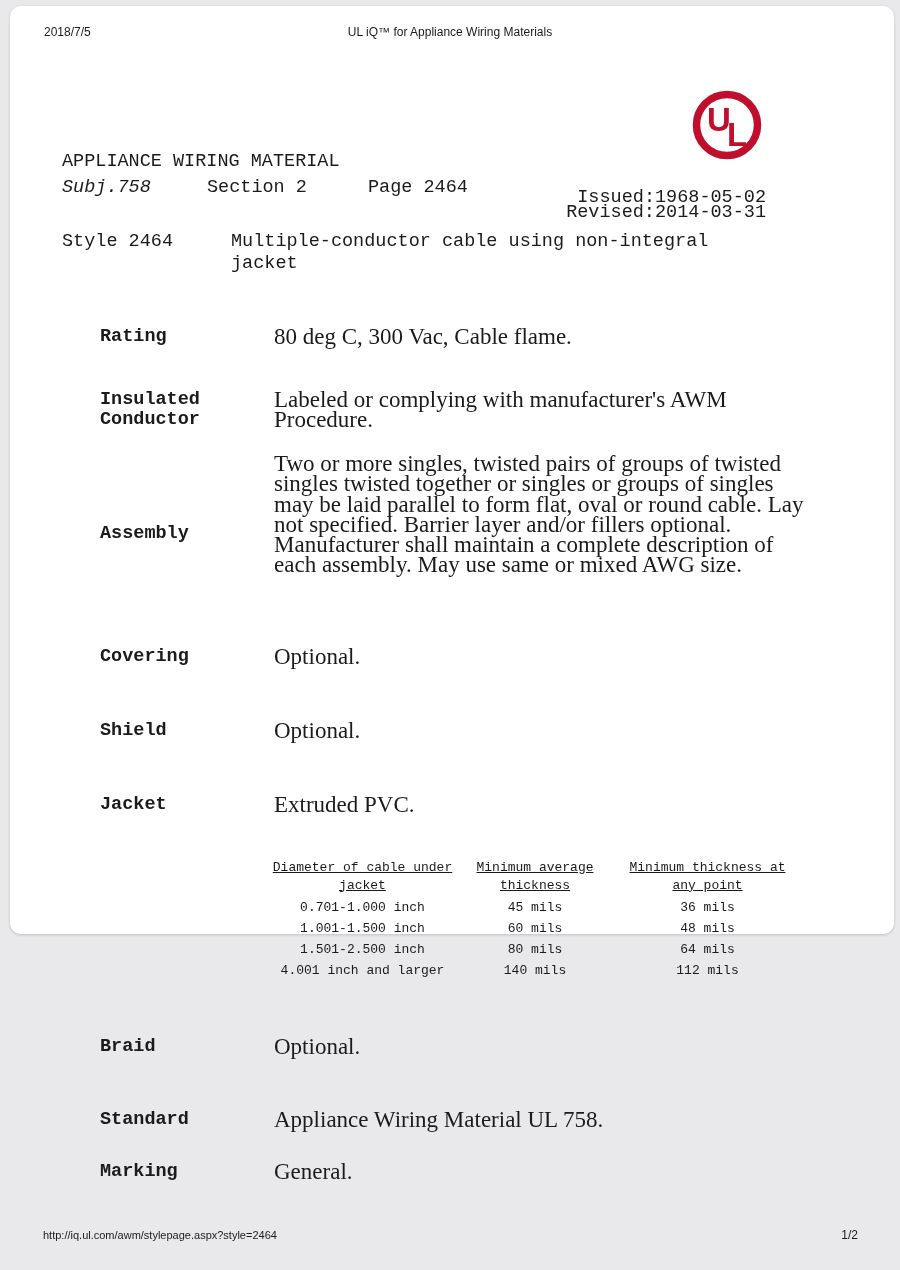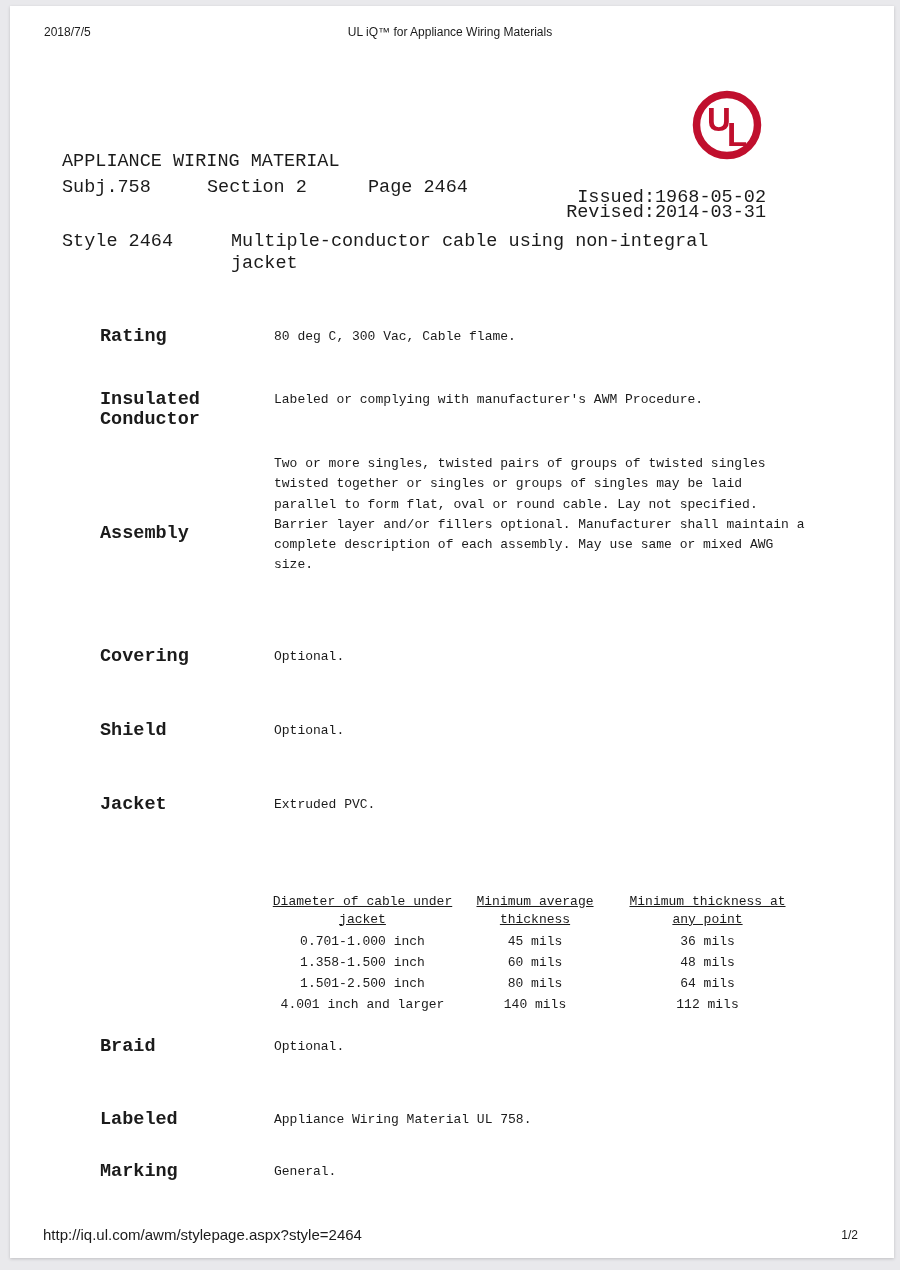--- a/index.html
+++ b/index.html
@@ -3,57 +3,57 @@
 <meta charset="utf-8">
 <style>
   html,body{margin:0;padding:0;}
   body{
     width:900px;height:1270px;position:relative;overflow:hidden;
     background:#e9e9ec;
     font-family:"Liberation Sans",sans-serif;
     color:#1b1b1b;
   }
   .sheet{
-    position:absolute;left:10px;top:6px;width:884px;height:1252px;
-    background:#ffffff;border-radius:0;
+    position:absolute;left:10px;top:6px;width:884px;height:928px;
+    background:#ffffff;border-radius:11px;
     box-shadow:0 1px 3px rgba(0,0,0,0.18);
   }
   .canvas{position:absolute;left:-10px;top:-6px;width:900px;height:1270px;}
 
   
   .print-date{position:absolute;left:44px;top:25px;font-size:12px;line-height:14px;}
   .print-title{position:absolute;left:0;top:25px;width:900px;text-align:center;font-size:12px;line-height:14px;}
-  .footer-url{position:absolute;left:43px;top:1228px;font-size:15px;line-height:14px;text-align:right;}
+  .footer-url{position:absolute;left:43px;top:1228px;font-size:11px;line-height:14px;text-align:right;}
   .footer-page{position:absolute;right:42px;top:1228px;font-size:12px;line-height:14px;}
 
   
   .ul-logo{position:absolute;left:692px;top:90px;width:70px;height:70px;}
 
   
   .mono{font-family:"Liberation Mono","DejaVu Sans Mono",monospace;font-size:18.5px;line-height:22px;white-space:nowrap;}
   .doc-heading{position:absolute;left:62px;top:151px;}
-  .meta-subject{position:absolute;left:62px;top:177px;}
+  .meta-subject{position:absolute;left:62px;top:177px;font-style:italic;}
   .meta-section{position:absolute;left:207px;top:177px;}
   .meta-page{position:absolute;left:368px;top:177px;}
   .meta-issued{position:absolute;right:134px;top:187px;}
   .meta-revised{position:absolute;right:134px;top:202px;}
   .style-label{position:absolute;left:62px;top:231px;}
   .style-desc{position:absolute;left:231px;top:231px;width:520px;white-space:normal;}
 
   .spec{position:absolute;left:0;width:900px;}
   .spec-label{position:absolute;left:100px;width:170px;font-family:"Liberation Mono","DejaVu Sans Mono",monospace;
               font-size:18.5px;line-height:20.3px;font-weight:bold;}
-  .spec-value{position:absolute;left:274px;width:537px;font-family:Liberation Mono, monospace;
-              font-size:13px;line-height:20.3px;}
+  .spec-value{position:absolute;left:274px;width:537px;font-family:Liberation Serif, serif;
+              font-size:23px;line-height:20.3px;}
   .r0{top:327px}.r1{top:390px}.r2{top:454px}.r3{top:647px}.r4{top:721px}
   .r5{top:795px}.r6{top:1037px}.r7{top:1110px}.r8{top:1162px}
   .r2 .spec-label{top:70px;}
 
   
-  .jtable{position:absolute;left:265px;top:893px;width:540px;
+  .jtable{position:absolute;left:265px;top:859px;width:540px;
           font-family:"Liberation Mono","DejaVu Sans Mono",monospace;font-size:13px;}
   .jt-row{display:grid;grid-template-columns:195px 150px 195px;}
   .jt-head .jt-cell{text-align:center;line-height:17.5px;}
   .jt-head .jt-line{text-decoration:underline;}
   .jt-body{margin-top:3px;}
   .jt-body .jt-cell{text-align:center;line-height:21px;}
 </style>
 </head>
 <body>
 
@@ -127,21 +127,21 @@
           <div class="jt-line">any point</div>
         </div>
       </div>
       <div class="jt-body">
         <div class="jt-row">
           <div class="jt-cell">0.701-1.000 inch</div>
           <div class="jt-cell">45 mils</div>
           <div class="jt-cell">36 mils</div>
         </div>
         <div class="jt-row">
-          <div class="jt-cell">1.358-1.500 inch</div>
+          <div class="jt-cell">1.001-1.500 inch</div>
           <div class="jt-cell">60 mils</div>
           <div class="jt-cell">48 mils</div>
         </div>
         <div class="jt-row">
           <div class="jt-cell">1.501-2.500 inch</div>
           <div class="jt-cell">80 mils</div>
           <div class="jt-cell">64 mils</div>
         </div>
         <div class="jt-row">
           <div class="jt-cell">4.001 inch and larger</div>
@@ -150,21 +150,21 @@
         </div>
       </div>
     </div>
 
     <div class="spec r6">
       <div class="spec-label">Braid</div>
       <div class="spec-value">Optional.</div>
     </div>
 
     <div class="spec r7">
-      <div class="spec-label">Labeled</div>
+      <div class="spec-label">Standard</div>
       <div class="spec-value">Appliance Wiring Material UL 758.</div>
     </div>
 
     <div class="spec r8">
       <div class="spec-label">Marking</div>
       <div class="spec-value">General.</div>
     </div>
 
     <div class="footer-url">http://iq.ul.com/awm/stylepage.aspx?style=2464</div>
     <div class="footer-page">1/2</div>

